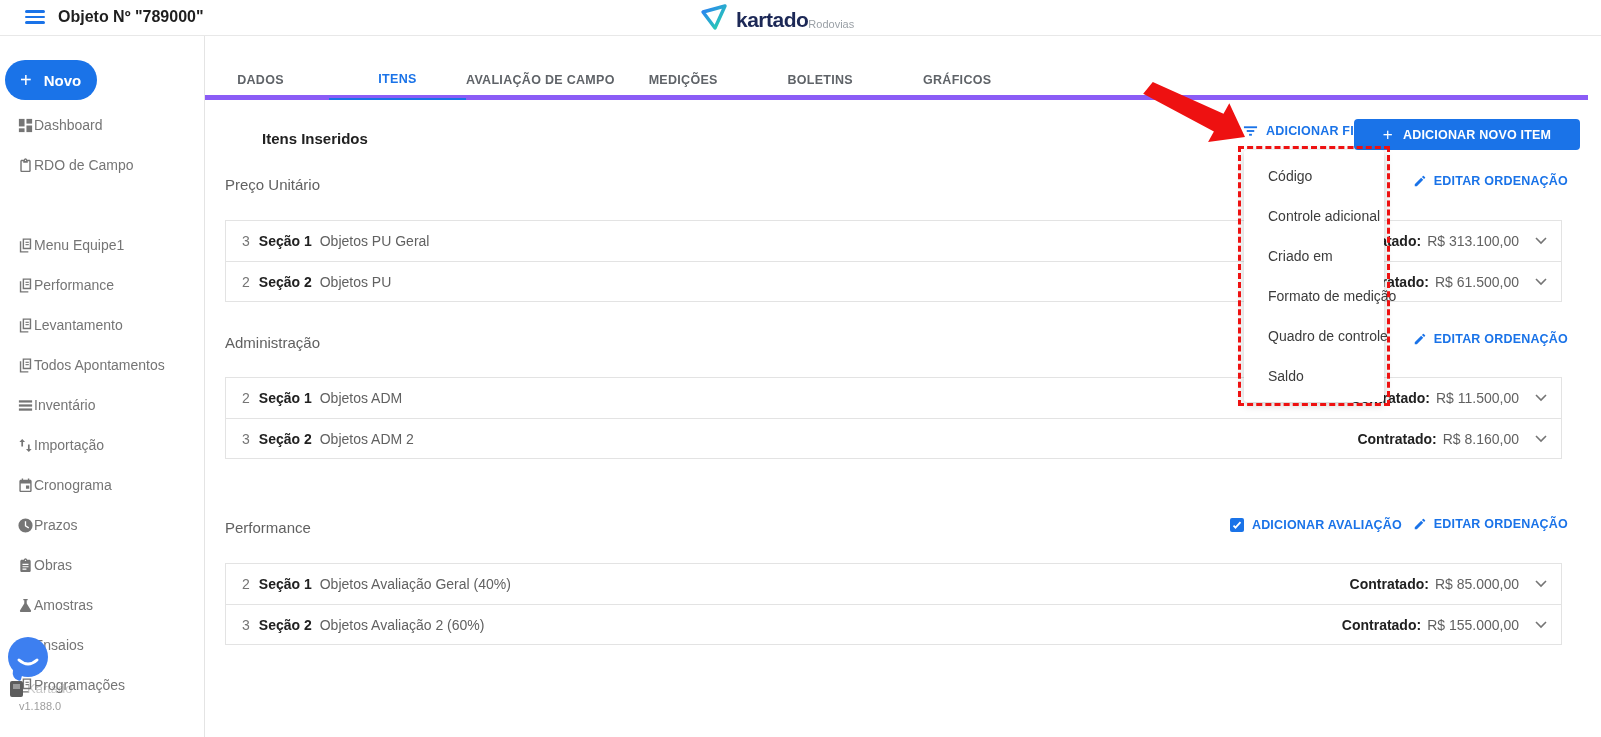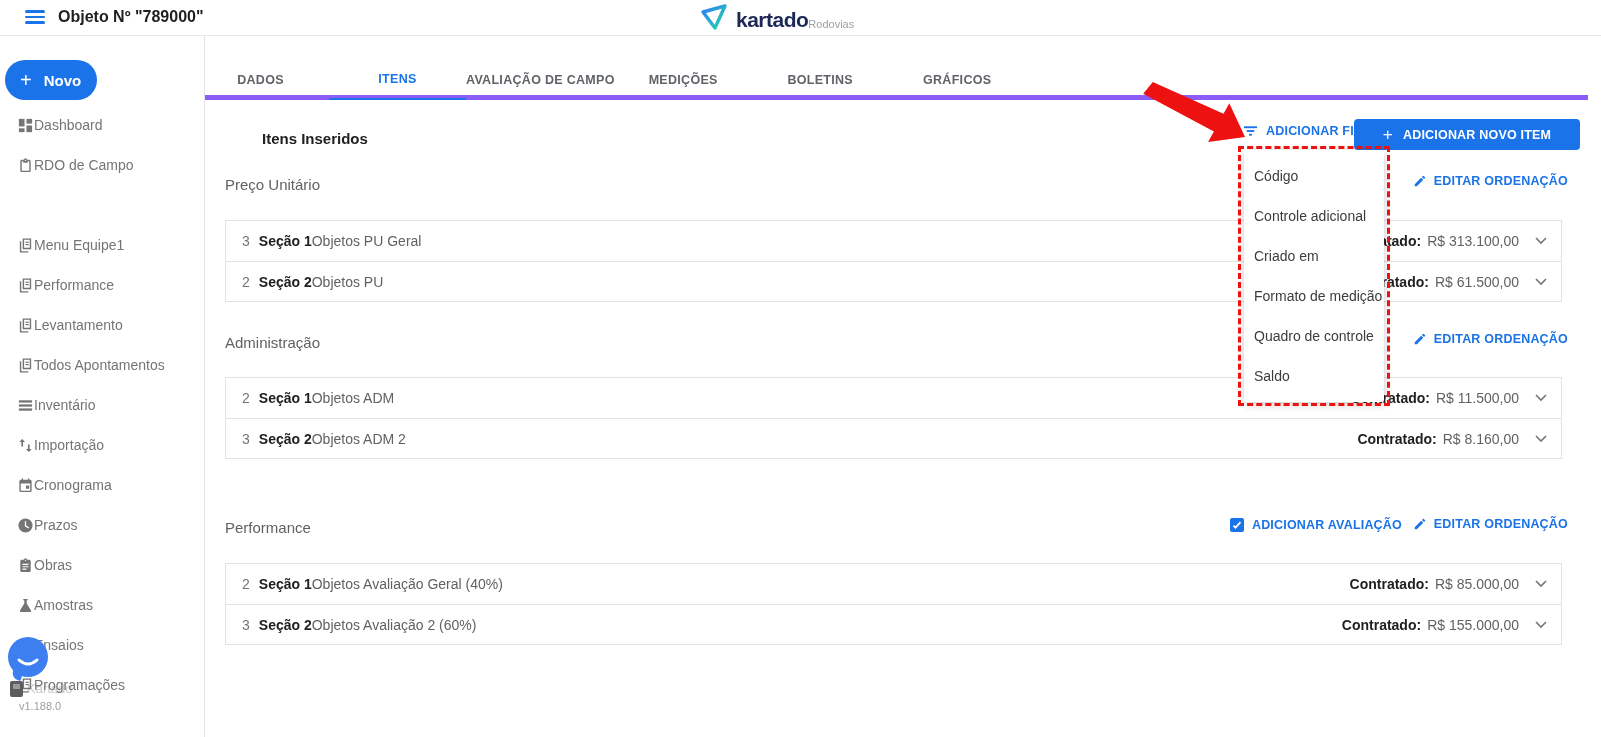--- a/index.html
+++ b/index.html
@@ -63,31 +63,31 @@
 
   
   .sec-label { position:absolute; left:225px; font-size:15px; color:#616161; }
   .action { position:absolute; display:flex; align-items:center; gap:7px; color:#1a73e8;
             font-size:12.5px; font-weight:700; letter-spacing:.2px; cursor:pointer; }
   .rows { position:absolute; left:225px; width:1337px; border:1px solid #e3e3e3; background:#fff; }
   .row { height:40px; display:flex; align-items:center; padding:0 14px 0 16px; background:#fff;
          font-size:14px; cursor:pointer; }
   .row + .row { border-top:1px solid #e3e3e3; }
   .cnt { color:#757575; margin-right:9px; }
-  .nm { color:#212121; font-weight:700; margin-right:0; }
+  .nm { color:#212121; font-weight:700; margin-right:8px; }
   .ds { color:#616161; }
   .spacer { flex:1; }
   .al { color:#212121; font-weight:700; margin-right:6px; }
   .av { color:#616161; }
   .row .chev { margin-left:16px; }
 
   
   .filter-menu { position:absolute; left:1244px; top:150px; width:140px; padding:6px 0; background:#fff;
                  border-radius:3px; box-shadow:0 2px 10px rgba(0,0,0,.22); z-index:20; }
-  .fm-item { height:40px; line-height:40px; padding-left:10px; font-size:14px; color:#3c3c3c;
+  .fm-item { height:40px; line-height:40px; padding-left:24px; font-size:14px; color:#3c3c3c;
              cursor:pointer; white-space:nowrap; }
   .annotation-rect { position:absolute; left:1238px; top:146px; width:152px; height:260px;
                      border:3.5px dashed #ee1111; z-index:21; pointer-events:none; }
   .annotation-arrow { position:absolute; left:1140px; top:80px; z-index:22; pointer-events:none; }
 </style>
 </head>
 <body>
 
 <div class="stage">
 

